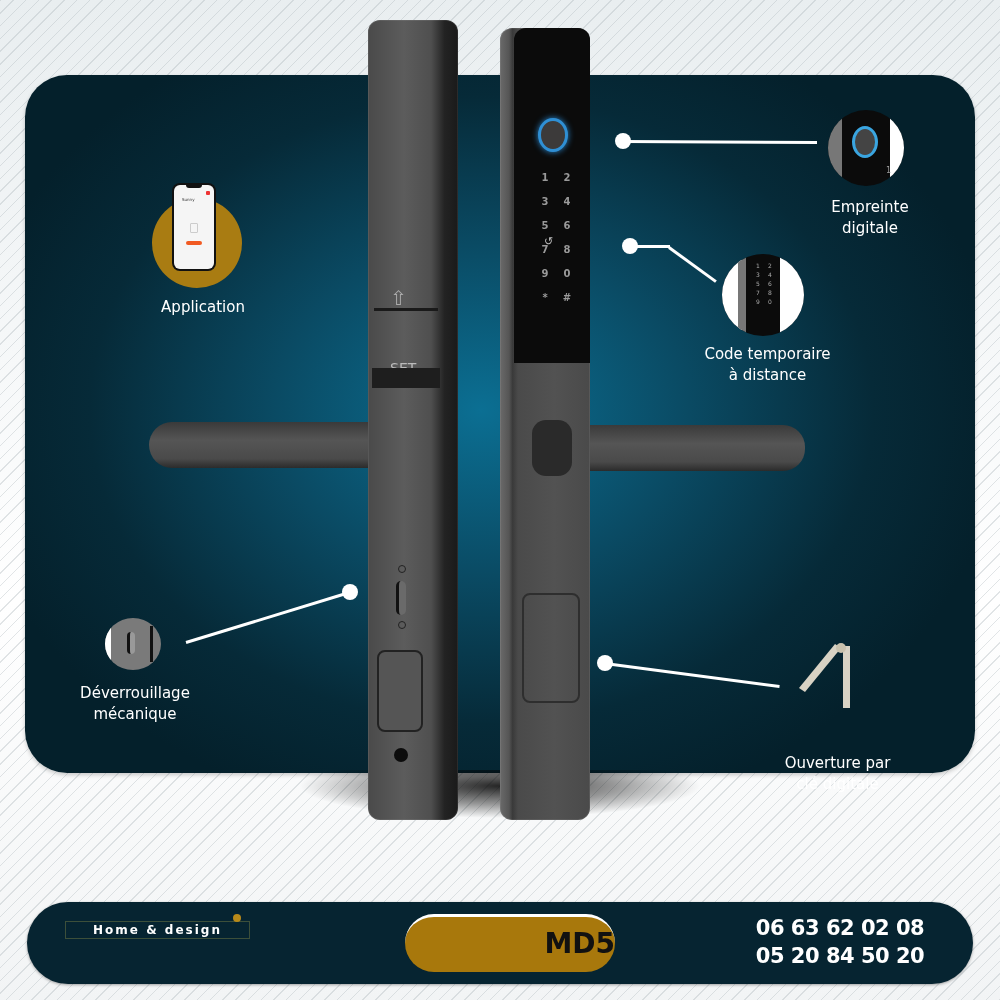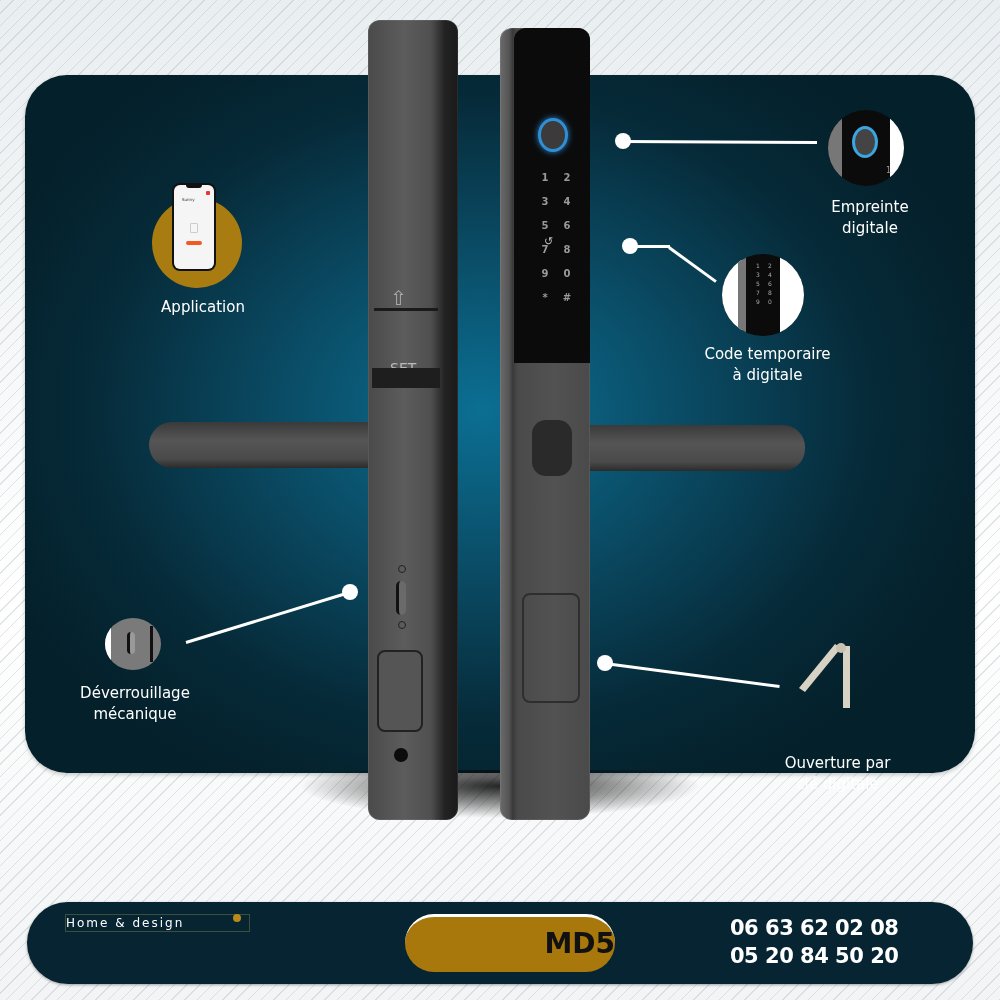--- a/index.html
+++ b/index.html
@@ -94,27 +94,27 @@
   .key-icon { position: absolute; left: 795px; top: 636px; width: 70px; height: 80px; }
   
   .bottom-bar {
     position: absolute; left: 27px; top: 902px; width: 946px; height: 82px;
     border-radius: 41px; background: #062431;
     box-shadow: 0 1px 3px rgba(0,0,0,0.35);
   }
   .brand { position: absolute; left: 65px; top: 910px; width: 185px; }
   .brand-name { display: block; font-family: "DejaVu Serif", serif; font-weight: bold; color: #fff; font-size: 36px; letter-spacing: -1px; line-height: 44px; text-align: center; }
   .brand-dot { position: absolute; left: 168px; top: 4px; width: 8px; height: 8px; border-radius: 50%; background: #b88a1a; }
-  .brand-tag { display: block; border: 1px solid #3c4f3a; color: #fff; font-size: 12px; letter-spacing: 2px; text-align: left; line-height: 16px; margin-top: 4px; }
+  .brand-tag { display: block; border: 1px solid #3c4f3a; color: #fff; font-size: 12px; letter-spacing: 2px; text-align: center; line-height: 16px; margin-top: 11px; font-weight: bold; }
   .model-pill {
     position: absolute; left: 405px; top: 914px; width: 210px; height: 58px; border-radius: 29px;
     background: #a8780c; border-top: 3px solid #ffffff;
     color: #111; font-size: 28px; font-weight: bold; text-align: right; line-height: 54px;
   }
-  .phones { position: absolute; left: 730px; top: 914px; width: 220px; color: #fff; font-size: 21px; font-weight: bold; line-height: 28px; letter-spacing: -0.5px; }
+  .phones { position: absolute; left: 730px; top: 914px; width: 220px; color: #fff; font-size: 21px; font-weight: bold; text-align: center; line-height: 28px; letter-spacing: -0.5px; }
 </style>
 </head>
 <body>
 
 <div class="panel"></div>
 <div class="floor-shadow"></div>
 
 <div class="handle handle-left"></div>
 <div class="lock lock-left">
   <div class="arrow-up">⇧</div>
@@ -194,21 +194,21 @@
     <span>5</span>
       <span>6</span>
     <span>7</span>
       <span>8</span>
     <span>9</span>
       <span>0</span>
   </div>
 </div>
 <div class="label" style="left:680px;top:344px;width:175px;">
   <span>Code temporaire</span><br>
-  <span>à digitale</span>
+  <span>à distance</span>
 </div>
 
 <div class="dot" style="left:342px;top:584px;"></div>
 <div class="line" style="left:186px;top:641px;width:170px;transform:rotate(-17deg);"></div>
 <div class="thumb mech-thumb">
   <div class="edge-l"></div>
   <div class="knob"></div>
   <div class="edge-r"></div>
 </div>
 <div class="label" style="left:55px;top:683px;width:160px;">

